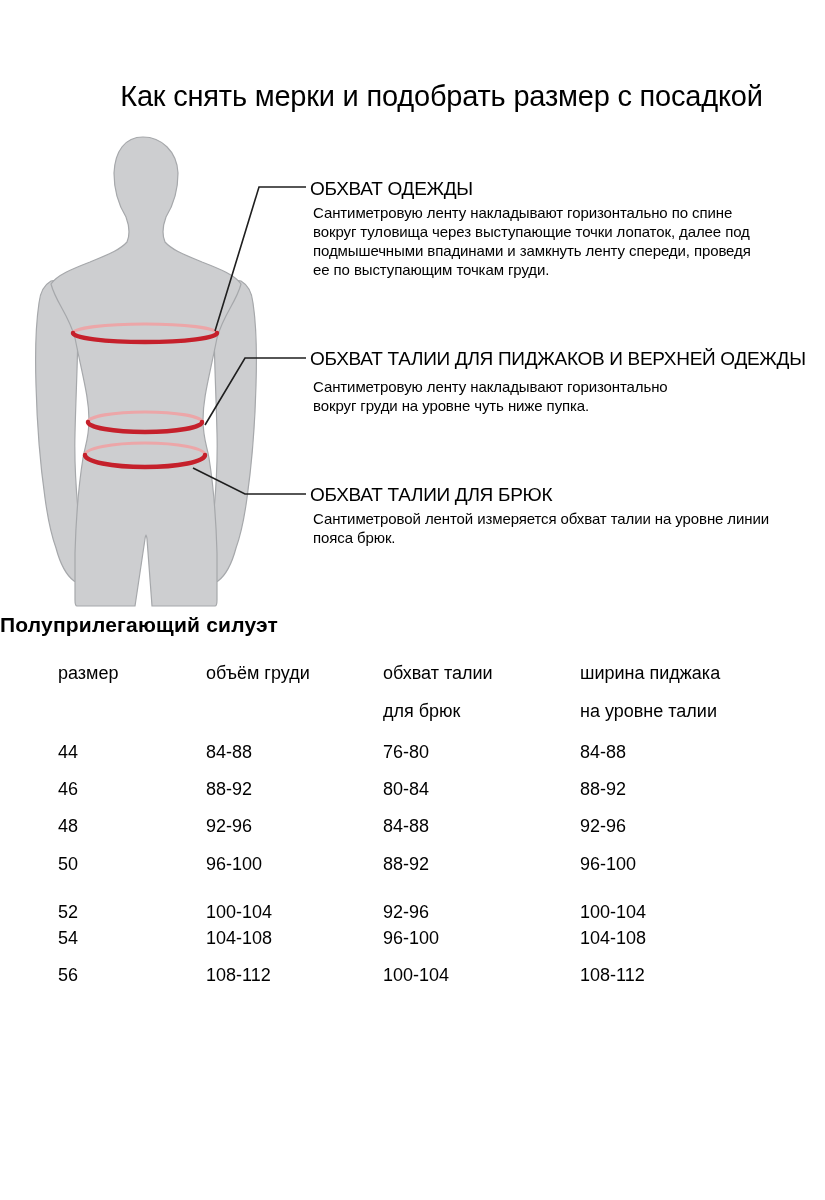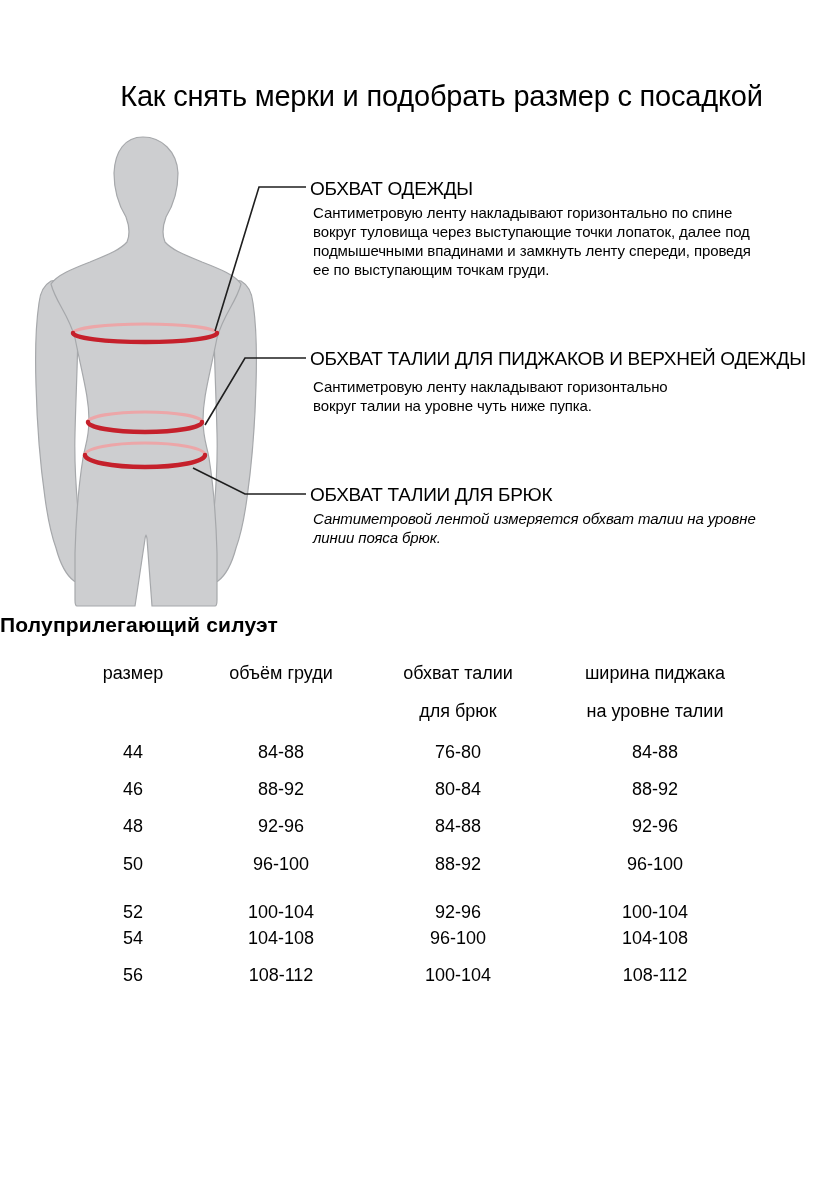--- a/index.html
+++ b/index.html
@@ -16,27 +16,27 @@
     left:310px;font-size:19px;font-weight:400;letter-spacing:-0.3px;white-space:nowrap;
   }
   .sec-desc{
     left:313px;font-size:15px;line-height:19px;font-weight:400;letter-spacing:-0.1px;
   }
   #sec0-h{top:178px;}
   #sec0-d{top:203px;width:445px;}
   #sec1-h{top:348px;}
   #sec1-d{top:377px;width:400px;}
   #sec2-h{top:484px;}
-  #sec2-d{top:509px;width:470px;font-style:italic;}
+  #sec2-d{top:509px;width:470px;}
   .table-title{
     top:613px;left:0;width:825px;text-align:left;
     font-size:21px;font-weight:700;letter-spacing:0.2px;
   }
   .trow{position:absolute;left:0;width:825px;height:22px;font-size:18px;}
-  .trow span{position:absolute;width:150px;text-align:center;display:block;}
+  .trow span{position:absolute;width:150px;display:block;}
   .c1{left:58px;} .c2{left:206px;} .c3{left:383px;} .c4{left:580px;}
   #figure-svg{position:absolute;left:10px;top:123px;width:310px;height:484px;}
 </style>
 </head>
 <body>
 
 <div class="abs page-title">Как снять мерки и подобрать размер с посадкой</div>
 
 <svg id="figure-svg" viewBox="0 0 310 484" aria-hidden="true">
 
@@ -78,21 +78,21 @@
 
   <path d="M205,208 L249,64 L296,64" fill="none" stroke="#1f1f1f" stroke-width="1.6"></path>
   <path d="M195,302 L235,235 L296,235" fill="none" stroke="#1f1f1f" stroke-width="1.6"></path>
   <path d="M183,345 L235,371 L296,371" fill="none" stroke="#1f1f1f" stroke-width="1.6"></path>
 </svg>
 
 <div class="abs sec-heading" id="sec0-h">ОБХВАТ ОДЕЖДЫ</div>
 <div class="abs sec-desc" id="sec0-d">Сантиметровую ленту накладывают горизонтально по спине вокруг туловища через выступающие точки лопаток, далее под подмышечными впадинами и замкнуть ленту спереди, проведя ее по выступающим точкам груди.</div>
 
 <div class="abs sec-heading" id="sec1-h">ОБХВАТ ТАЛИИ ДЛЯ ПИДЖАКОВ И ВЕРХНЕЙ ОДЕЖДЫ</div>
-<div class="abs sec-desc" id="sec1-d">Сантиметровую ленту накладывают горизонтально вокруг талии на уровне чуть ниже пупка.</div>
+<div class="abs sec-desc" id="sec1-d">Сантиметровую ленту накладывают горизонтально вокруг груди на уровне чуть ниже пупка.</div>
 
 <div class="abs sec-heading" id="sec2-h">ОБХВАТ ТАЛИИ ДЛЯ БРЮК</div>
 <div class="abs sec-desc" id="sec2-d">Сантиметровой лентой измеряется обхват талии на уровне линии пояса брюк.</div>
 
 <div class="abs table-title">Полуприлегающий силуэт</div>
 
 <div class="trow" style="top:663px;">
   <span class="c1">размер</span>
   <span class="c2">объём груди</span>
   <span class="c3">обхват талии</span>

